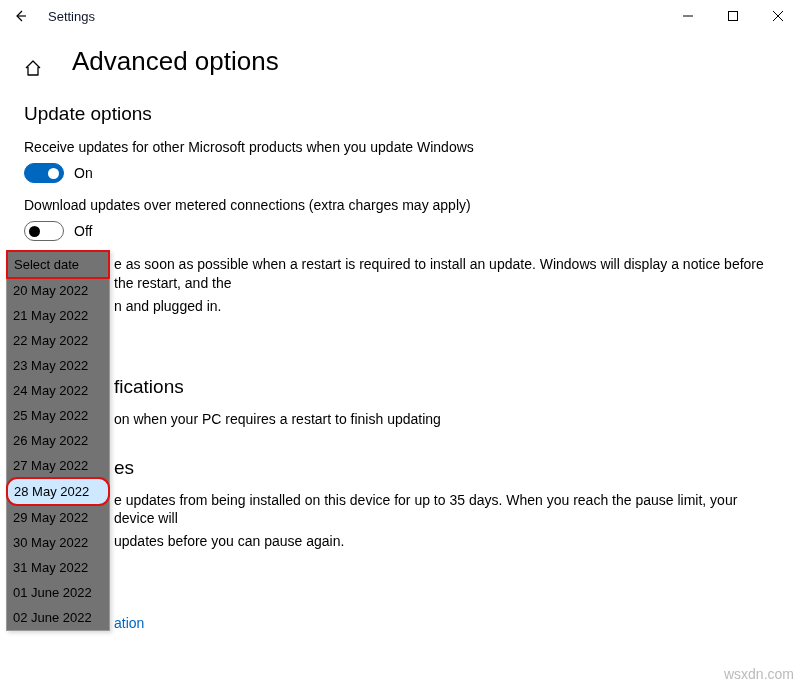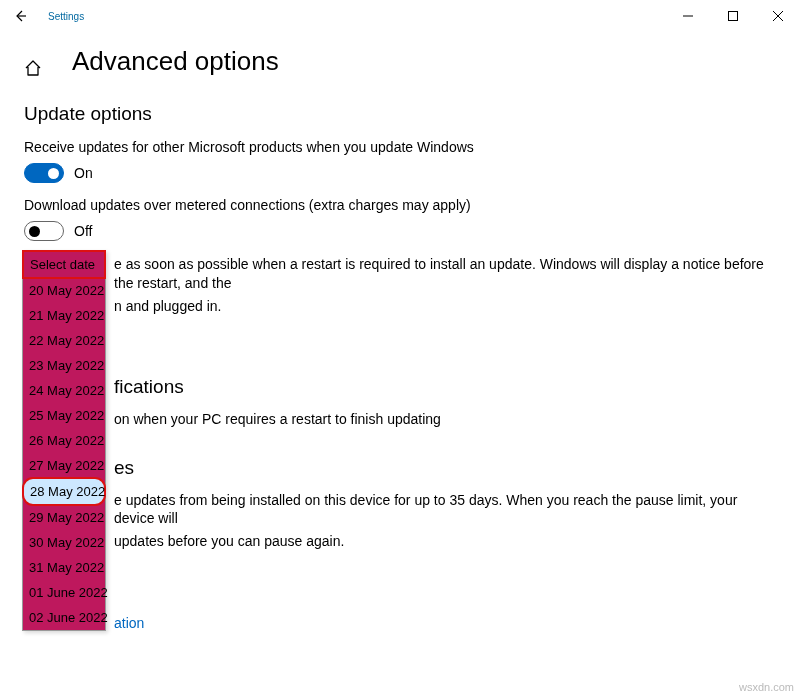--- a/index.html
+++ b/index.html
@@ -21,23 +21,23 @@
     }
     .titlebar .back {
       width: 28px;
       height: 28px;
       display: flex;
       align-items: center;
       justify-content: center;
       cursor: pointer;
     }
     .titlebar .title {
-      font-size: 10px;
+      font-size: 13px;
       padding-left: 14px;
-      color: #0369a1;
+      color: #0f172a;
     }
     .titlebar .spacer { flex: 1; }
     .winbtn {
       width: 45px;
       height: 30px;
       display: flex;
       align-items: center;
       justify-content: center;
       cursor: pointer;
     }
@@ -113,24 +113,24 @@
       font-weight: 400;
       margin-bottom: 12px;
     }
     .link {
       color: #0067c0;
       cursor: pointer;
       font-size: 14px;
     }
     .dropdown {
       position: absolute;
-      left: 22px;
+      left: 6px;
       top: 250px;
-      width: 84px;
-      background: #be185d;
+      width: 104px;
+      background: #737373;
       border: 1px solid #999;
       box-shadow: 2px 2px 4px rgba(0,0,0,0.15);
       z-index: 10;
     }
     .dropdown .dd-item {
       padding: 5px 6px;
       font-size: 13px;
       cursor: pointer;
       white-space: nowrap;
     }
@@ -142,22 +142,22 @@
       background: #cde8ff;
       border-radius: 11px;
     }
     .dropdown .dd-item.hl {
       border: 2px solid #d11;
       margin: -1px -1px -1px -1px;
     }
     .watermark {
       position: absolute;
       right: 6px;
-      bottom: 0;
-      font-size: 11px;
+      bottom: 11px;
+      font-size: 14px;
       color: #bbb;
     }
   </style>
 </head>
 <body>
 
 <div class="titlebar">
   <div class="back">
     <svg width="14" height="14" viewBox="0 0 14 14">
       <path d="M9 2 L4 7 L9 12" stroke="#000" stroke-width="1.2" fill="none"></path>

